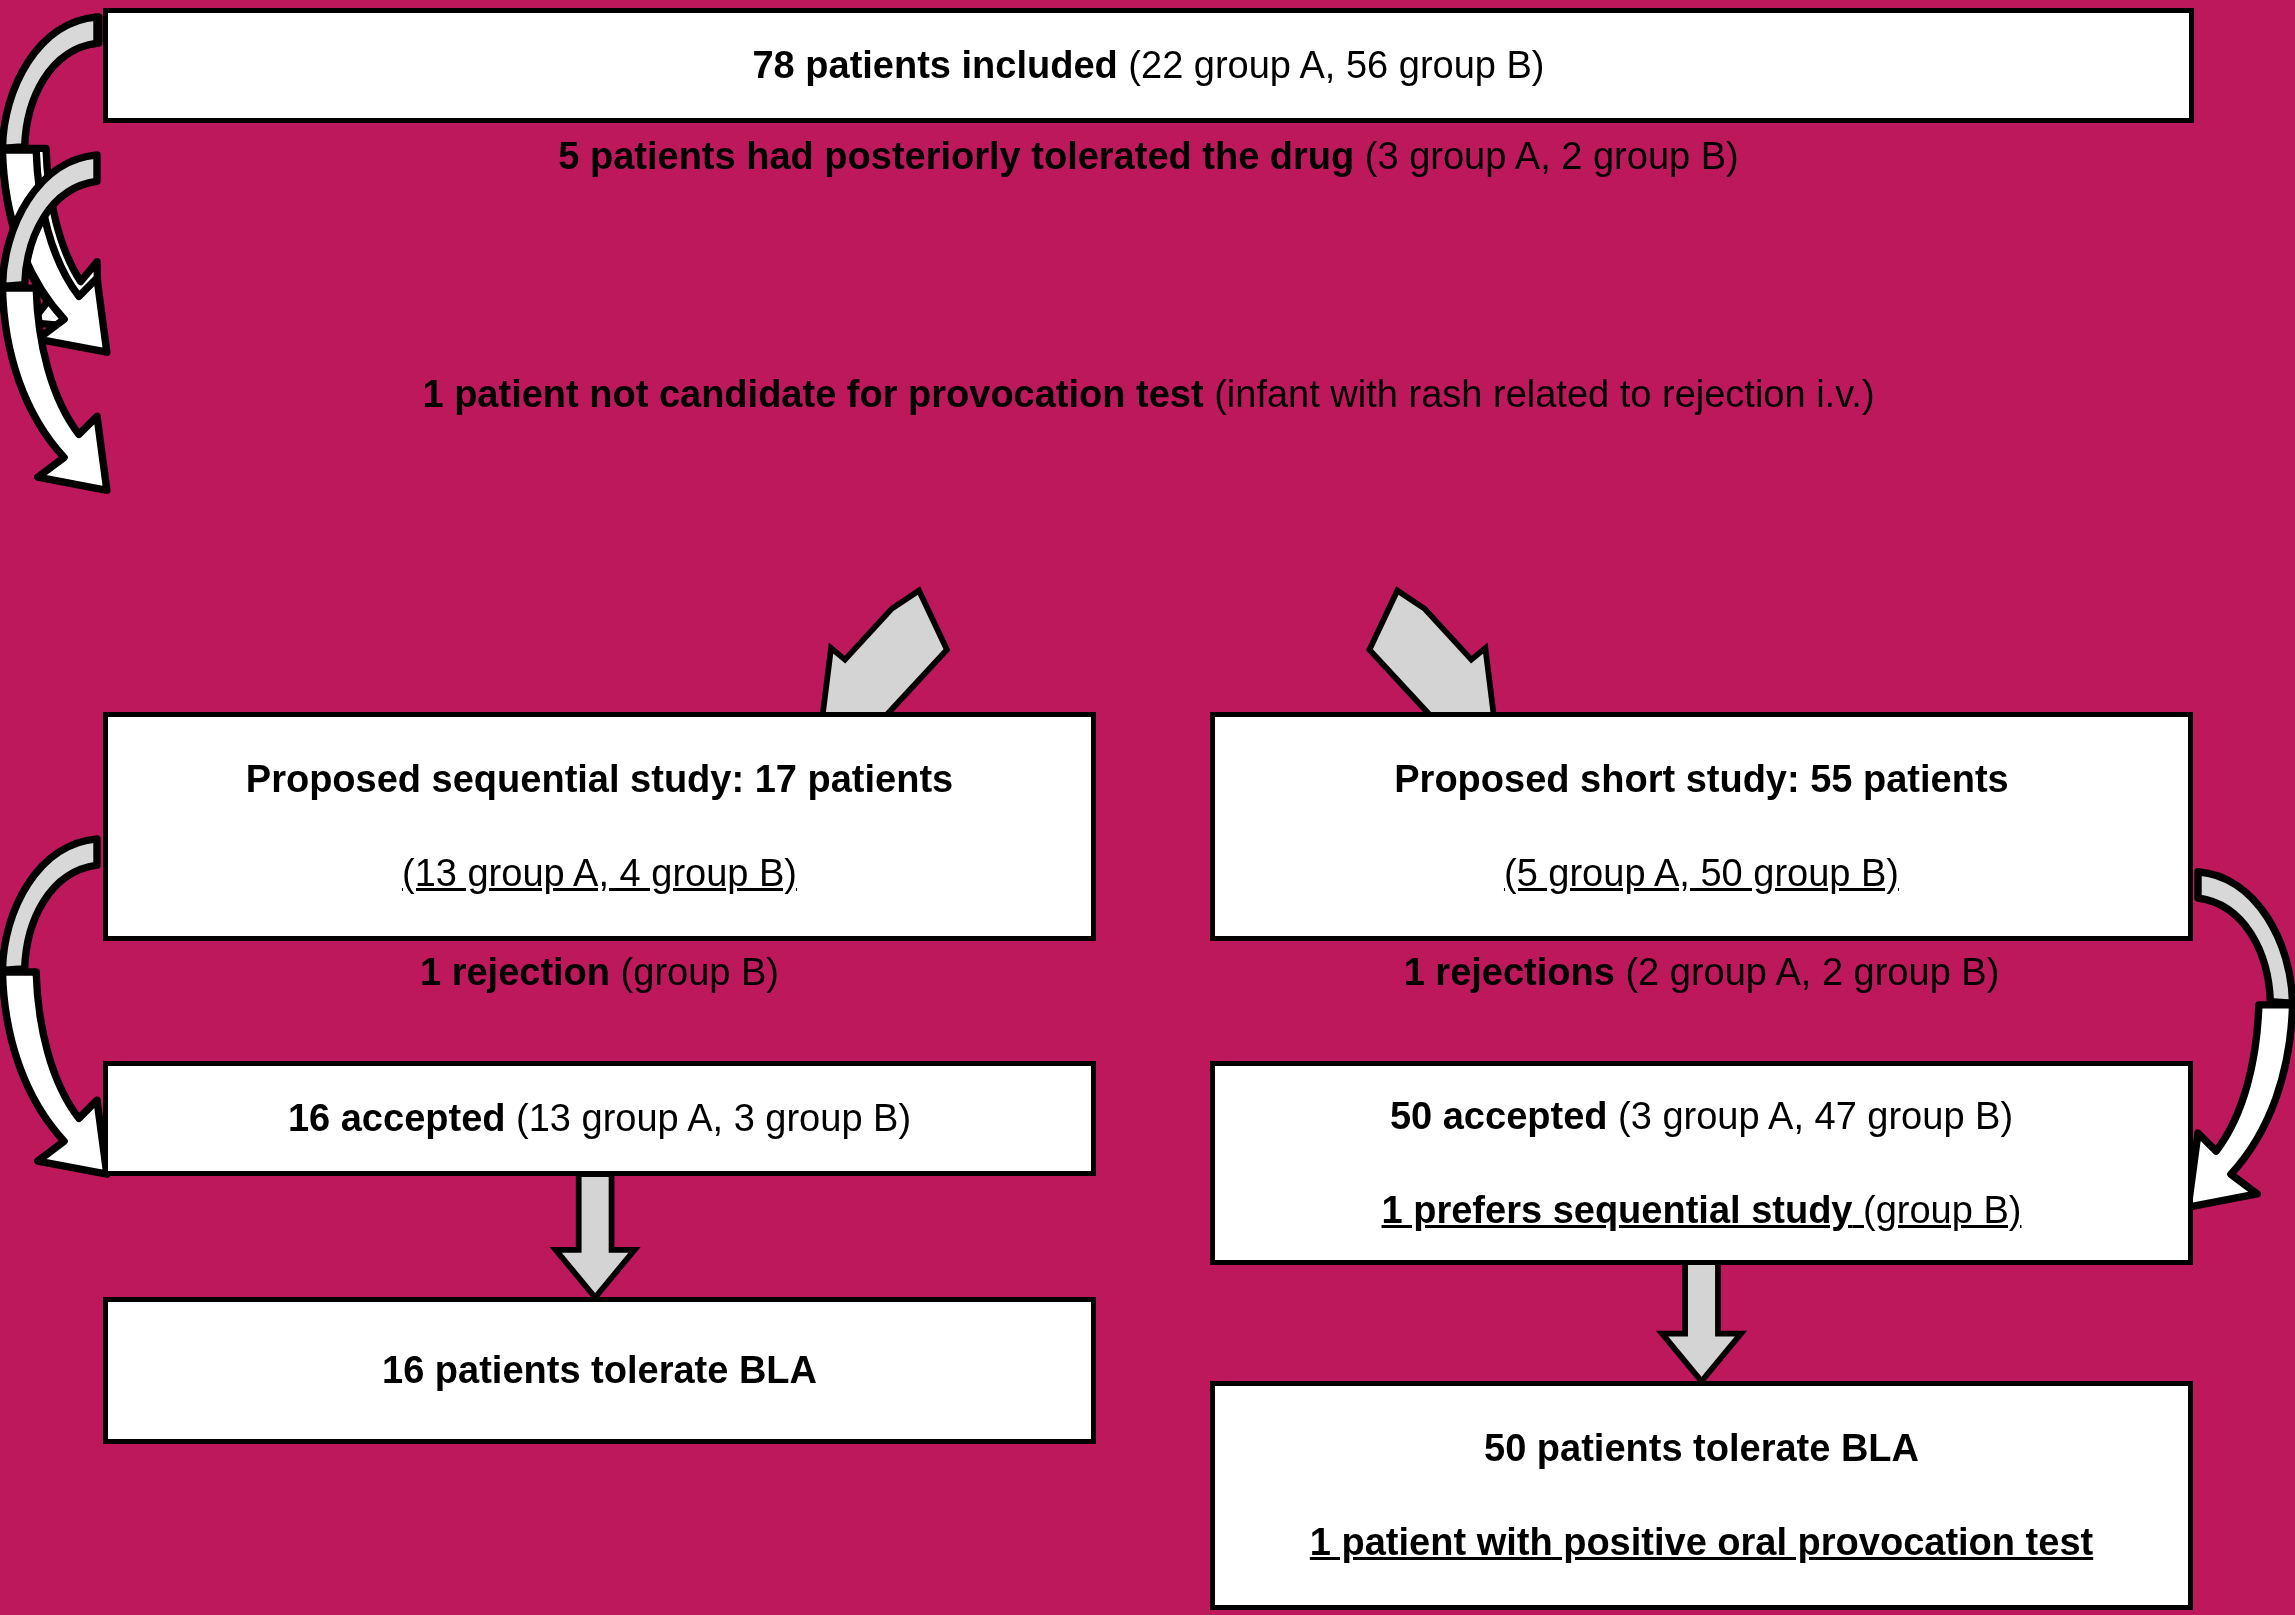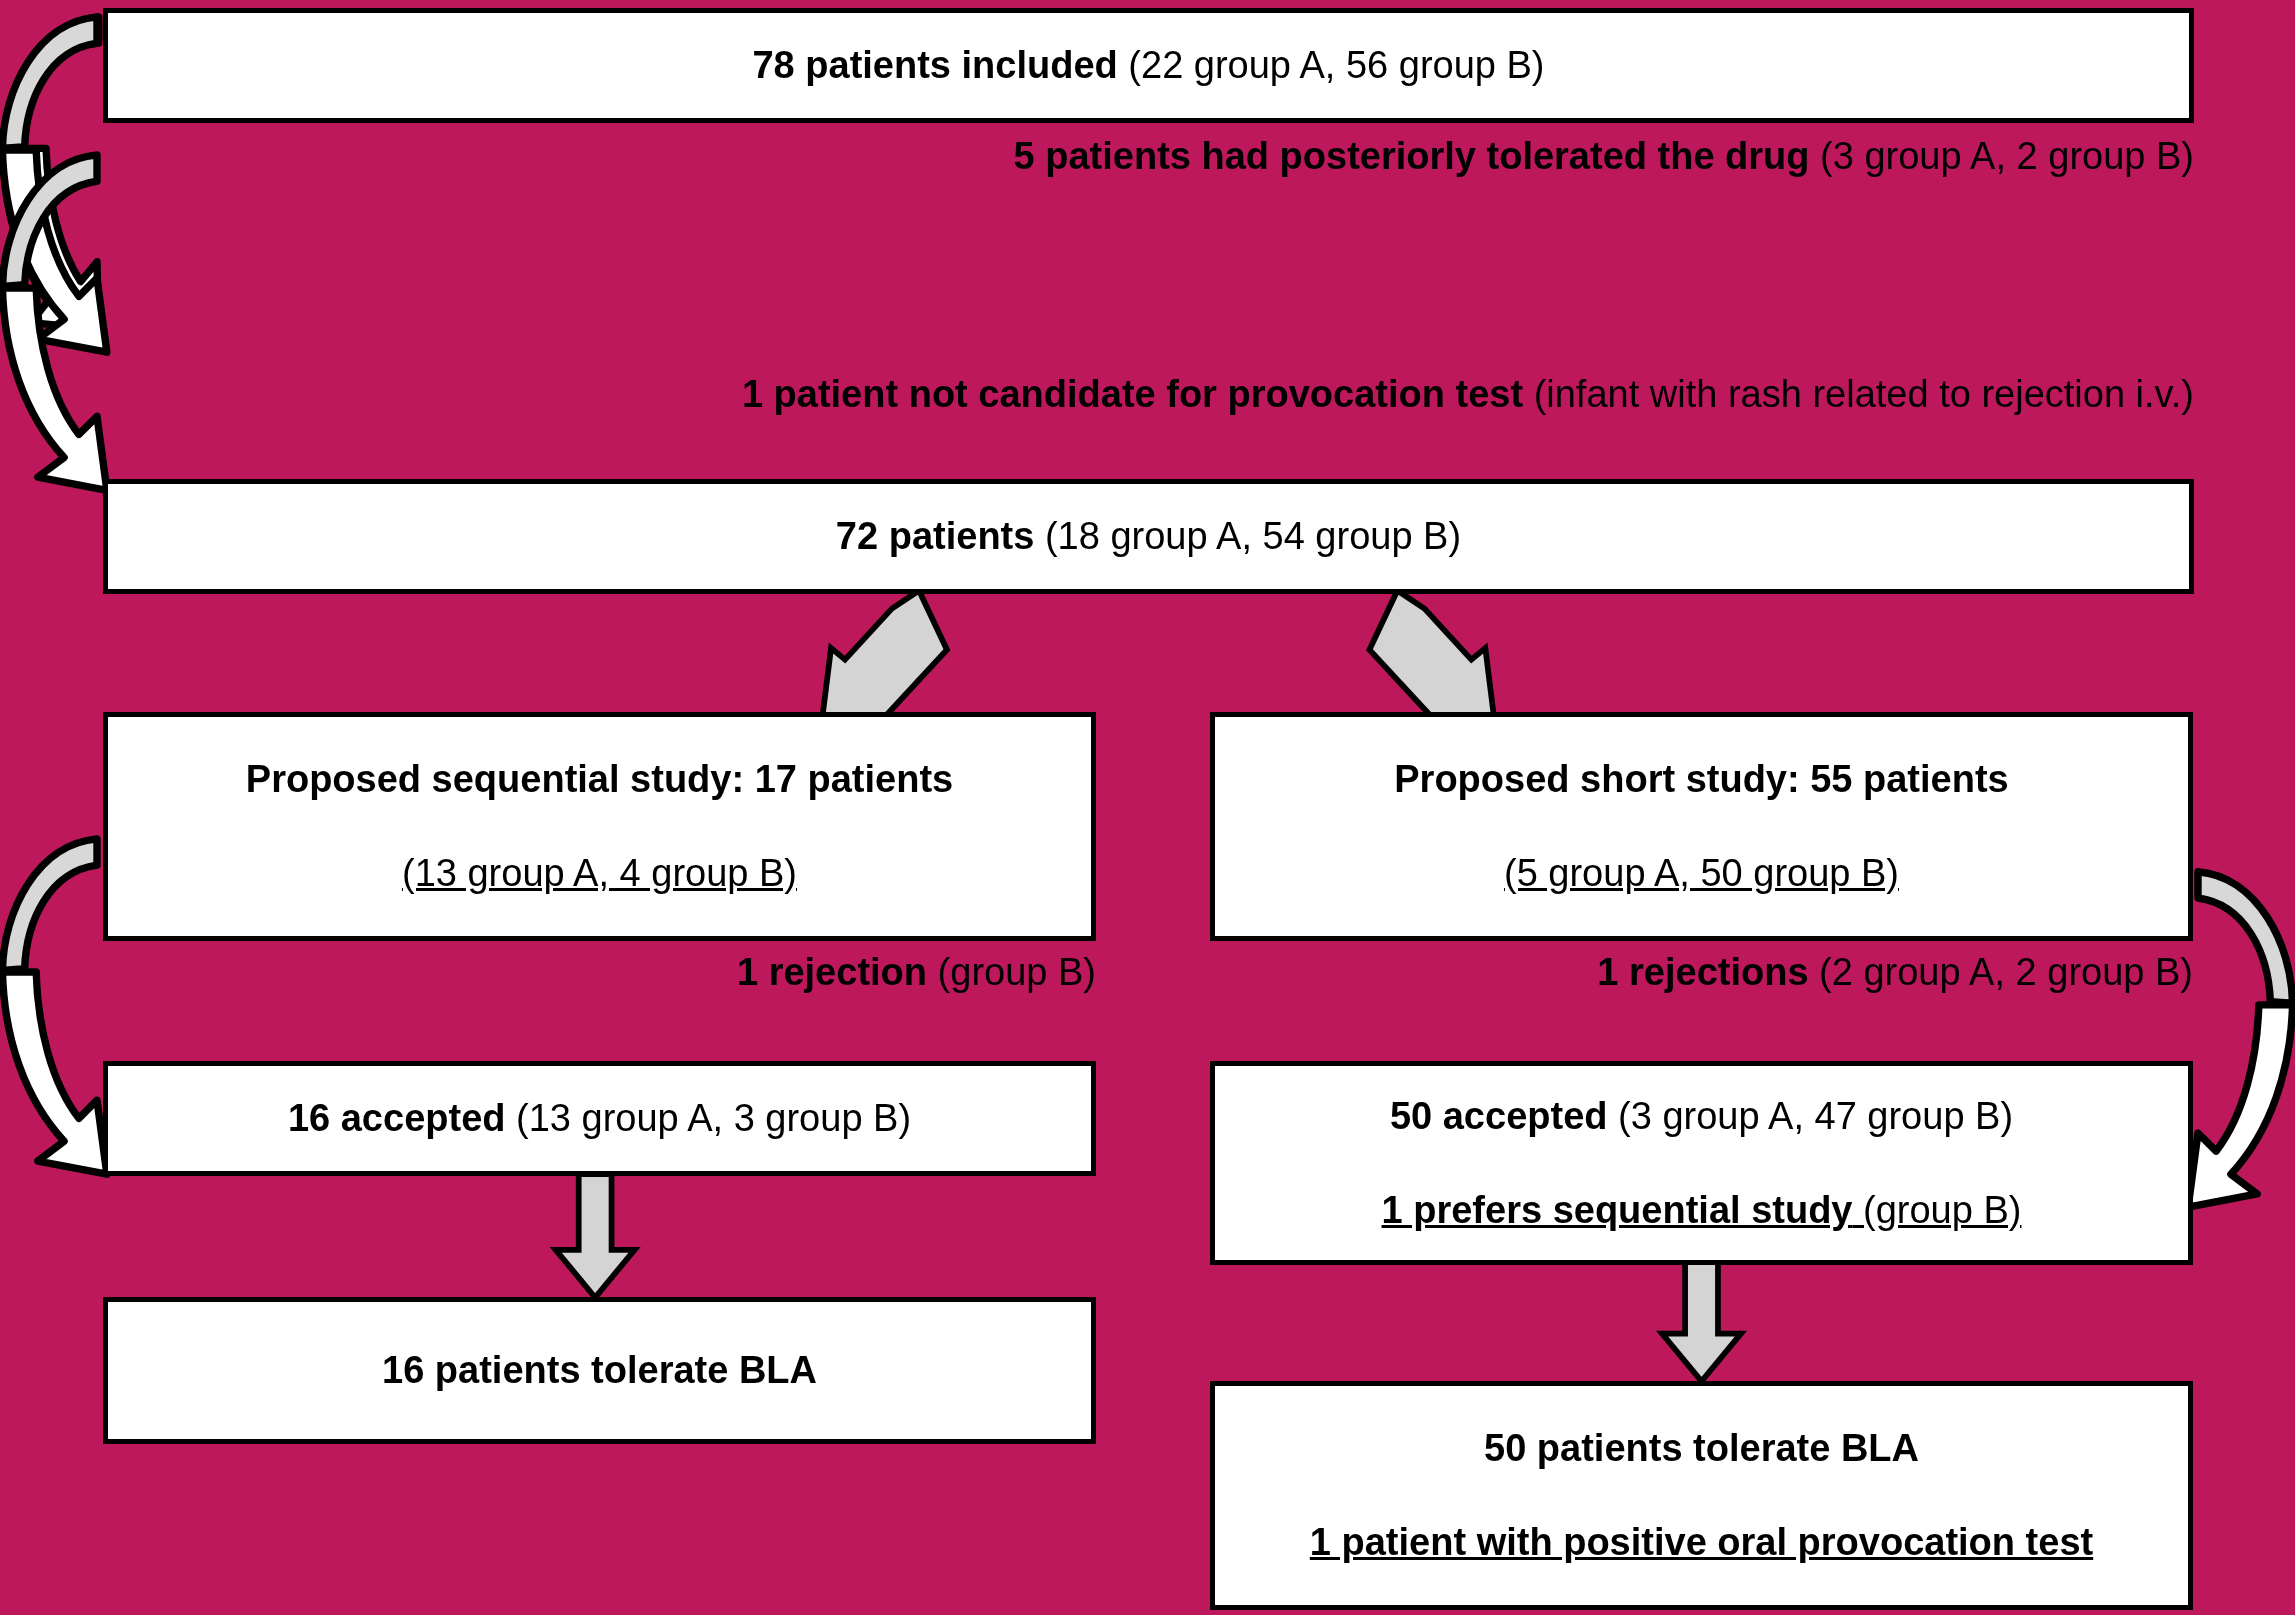--- a/index.html
+++ b/index.html
@@ -37,21 +37,21 @@
   }
   .line.two{ margin-top:51px;text-decoration:underline; }
 
   
   .b{font-weight:bold;}
   .r{font-weight:normal;}
 
   
   .caption{
     position:absolute;
-    text-align:right;
+    text-align:center;
     font-size:38px;
     line-height:1.1;
     white-space:nowrap;
   }
 
   
   #arrows{
     position:absolute;
     left:0; top:0;
     width:2295px;
@@ -213,25 +213,20 @@
 
   <div class="caption" style="left:103px; top:136px; width:2091px;">
     <span class="b">5 patients had posteriorly tolerated the drug</span><span class="r"> (3 group A, 2 group B)</span>
   </div>
 
 
   <div class="caption" style="left:103px; top:374px; width:2091px;">
     <span class="b">1 patient not candidate for provocation test</span><span class="r"> (infant with rash related to rejection i.v.)</span>
   </div>
 
-  <div class="box" style="left:103px; top:479px; width:2091px; height:115px;">
-    <span class="line">
-      <span class="b">72 patients</span><span class="r"> (18 group A, 54 group B)</span>
-    </span>
-  </div>
 
   <div class="box" style="left:103px; top:712px; width:993px; height:229px;">
     <span class="line">
       <span class="b">Proposed sequential study: 17 patients</span>
     </span>
     <span class="line two">
       <span class="r">(13 group A, 4 group B)</span>
     </span>
   </div>
 

